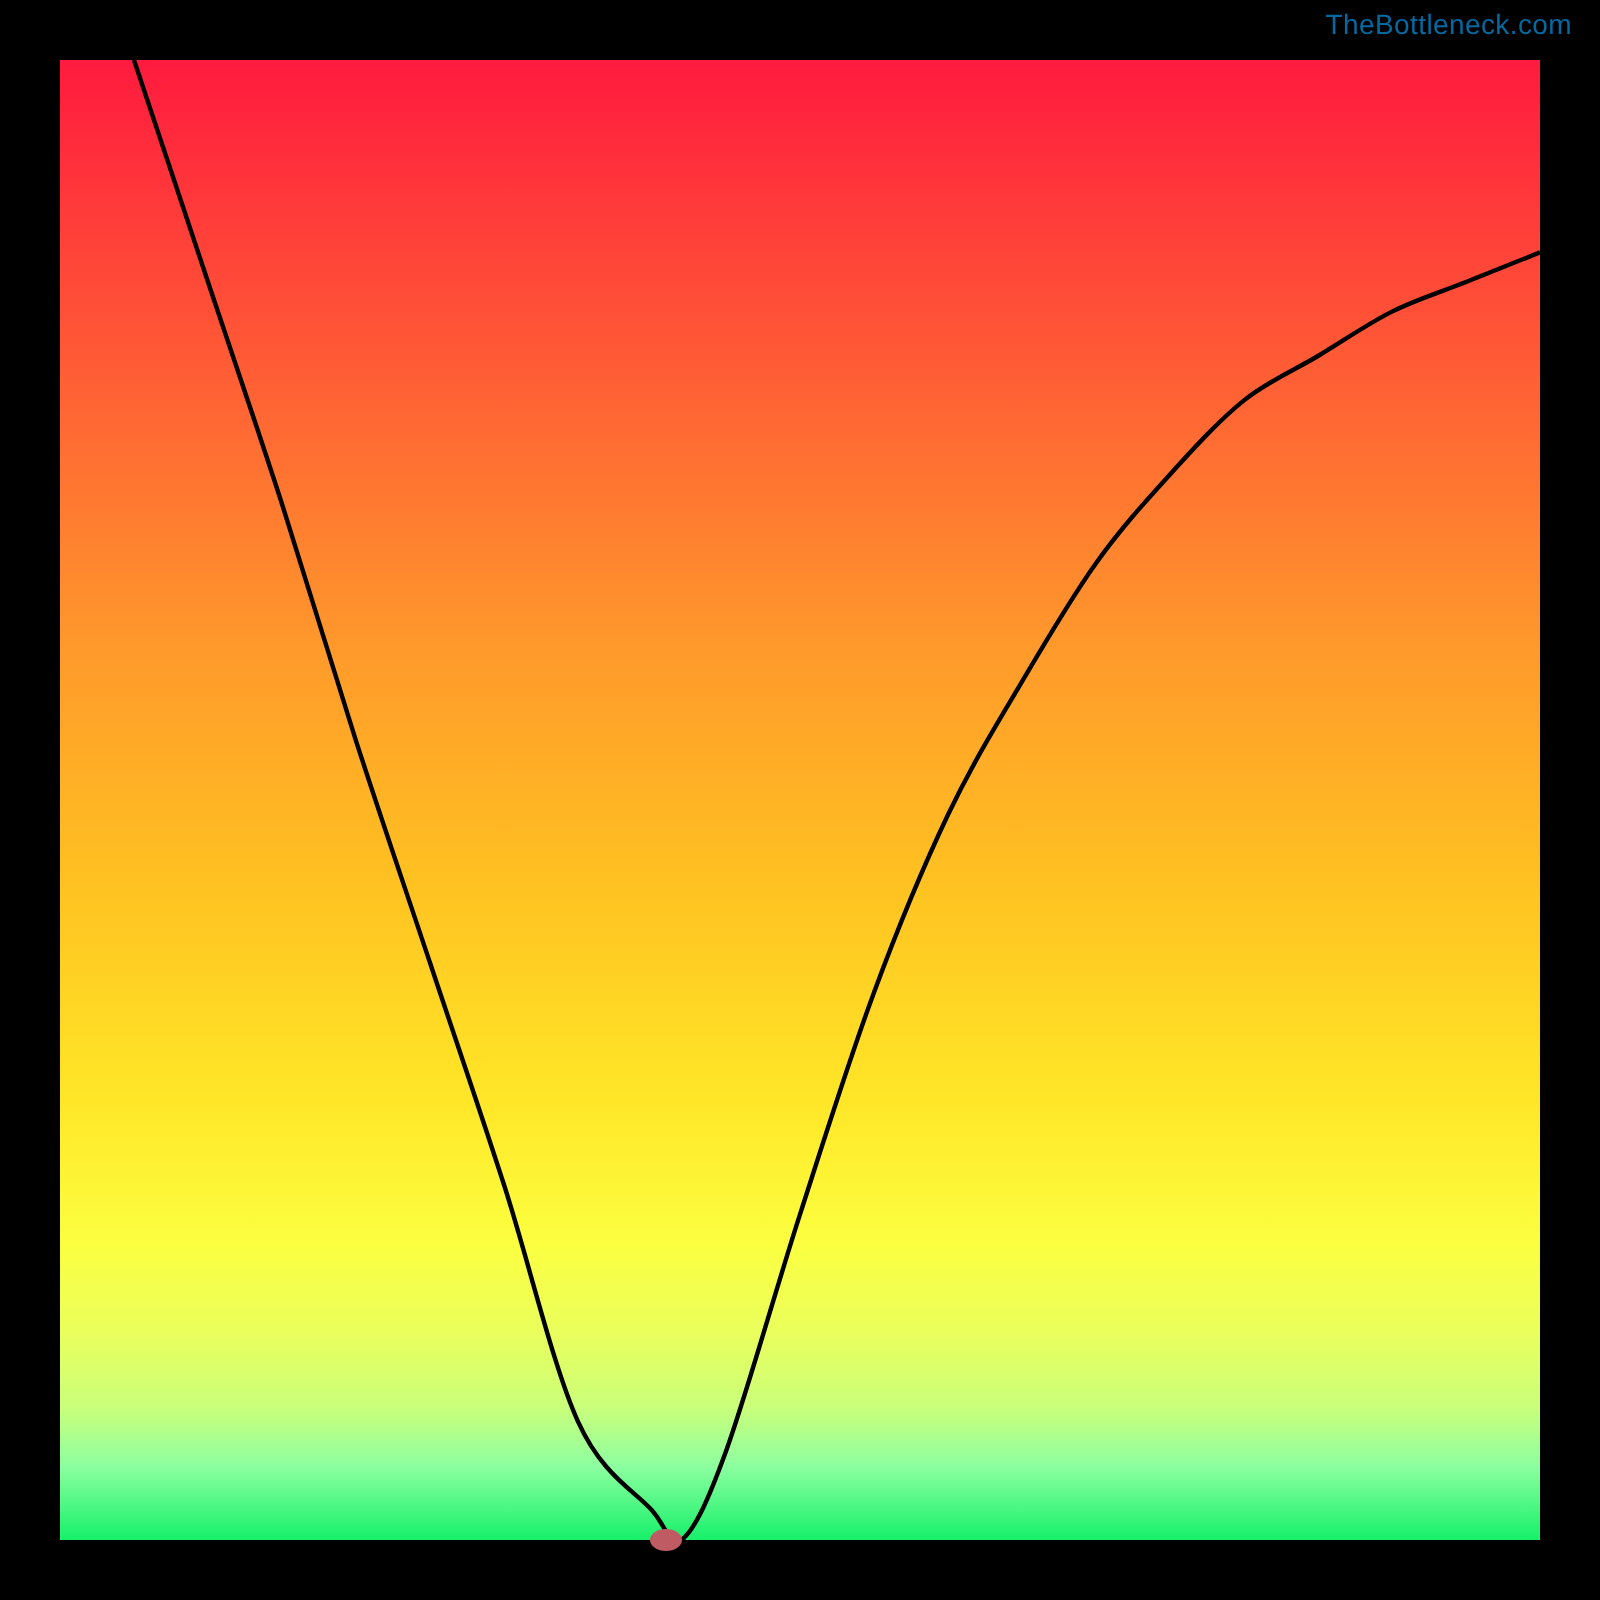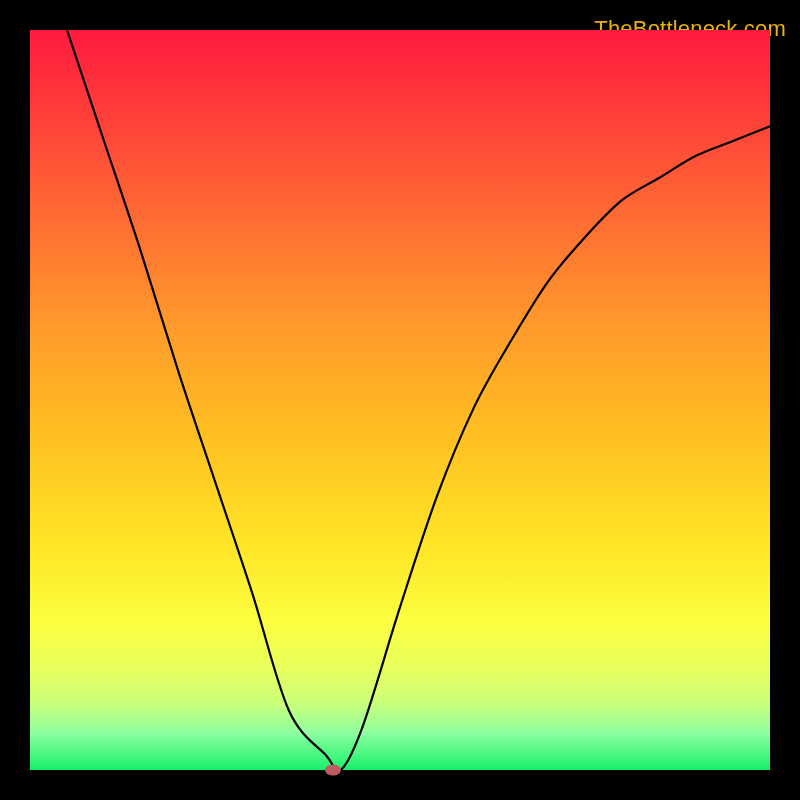--- a/index.html
+++ b/index.html
@@ -47,24 +47,24 @@
   .marker {
     position: absolute;
     width: 16px;
     height: 11px;
     border-radius: 50%;
     background: #bf5c63;
     transform: translate(-50%, -50%);
   }
   .watermark {
     position: absolute;
-    top: 16px;
+    top: 4px;
     right: 14px;
-    color: #eab308;
-    font-size: 22px;
+    color: #0369a1;
+    font-size: 14px;
     letter-spacing: 0.2px;
     font-weight: 400;
   }
 </style>
 </head>
 <body>
 
 <div class="frame">
 
   <div class="watermark">TheBottleneck.com</div>

